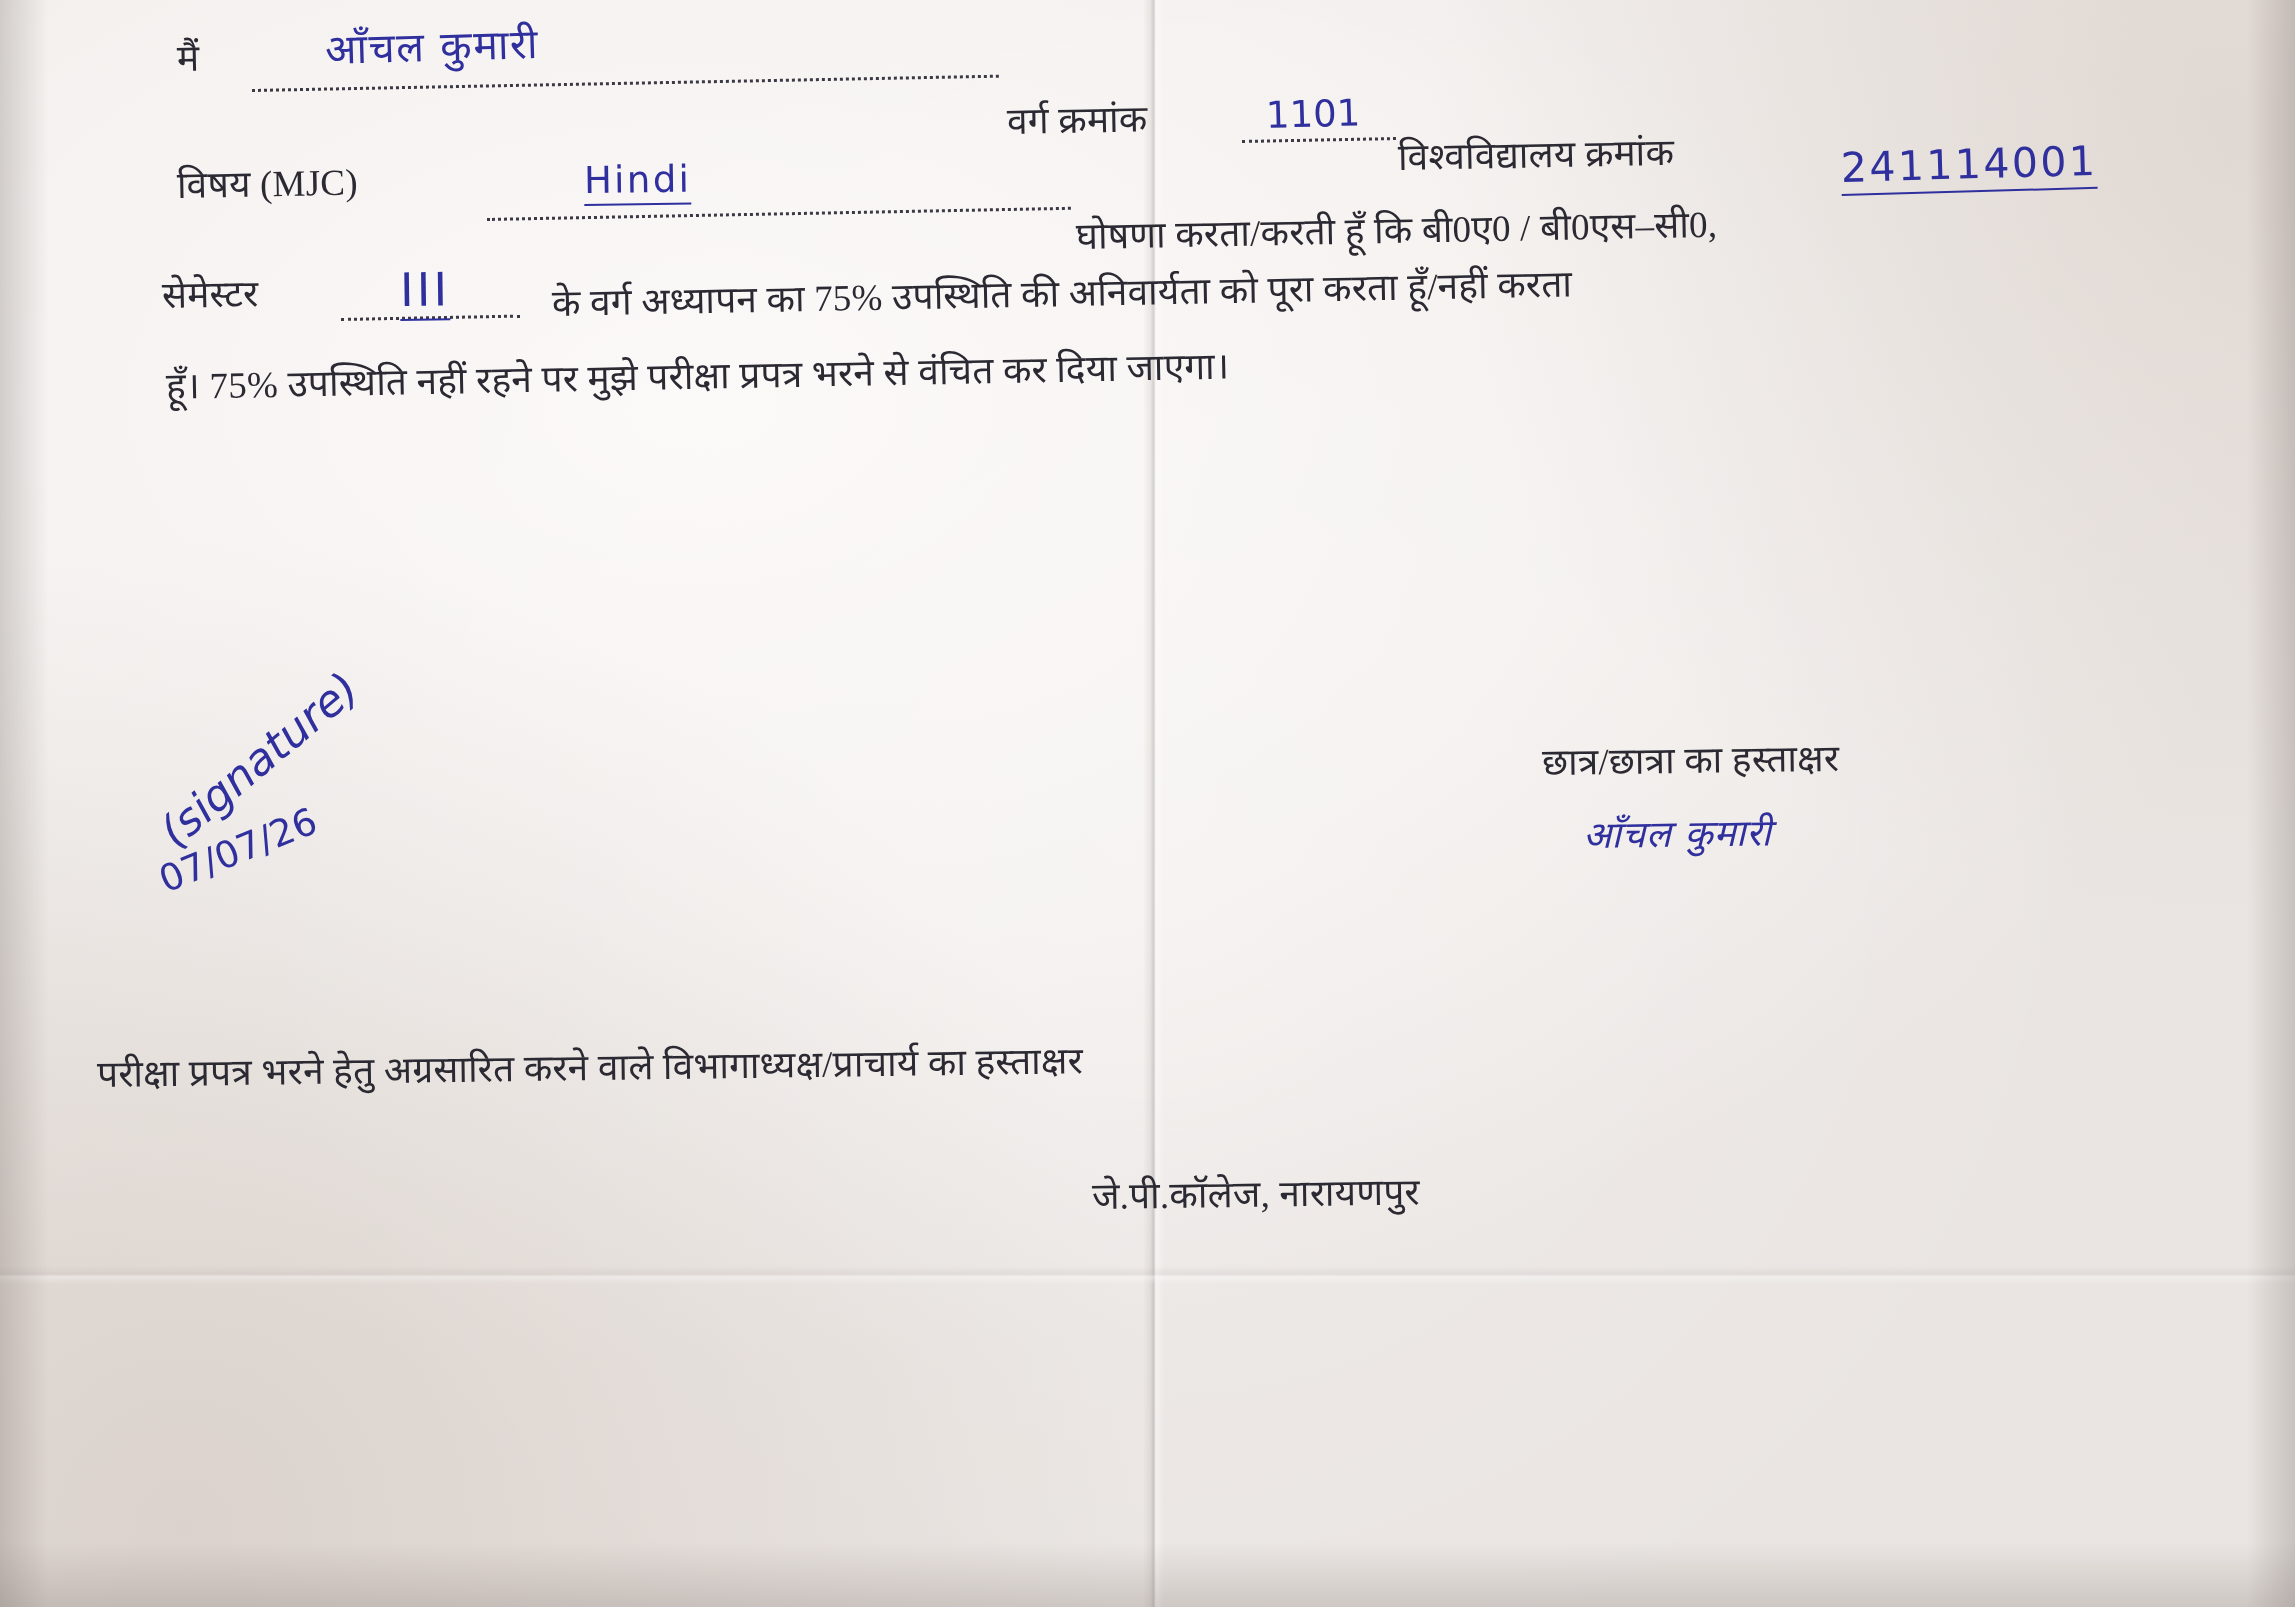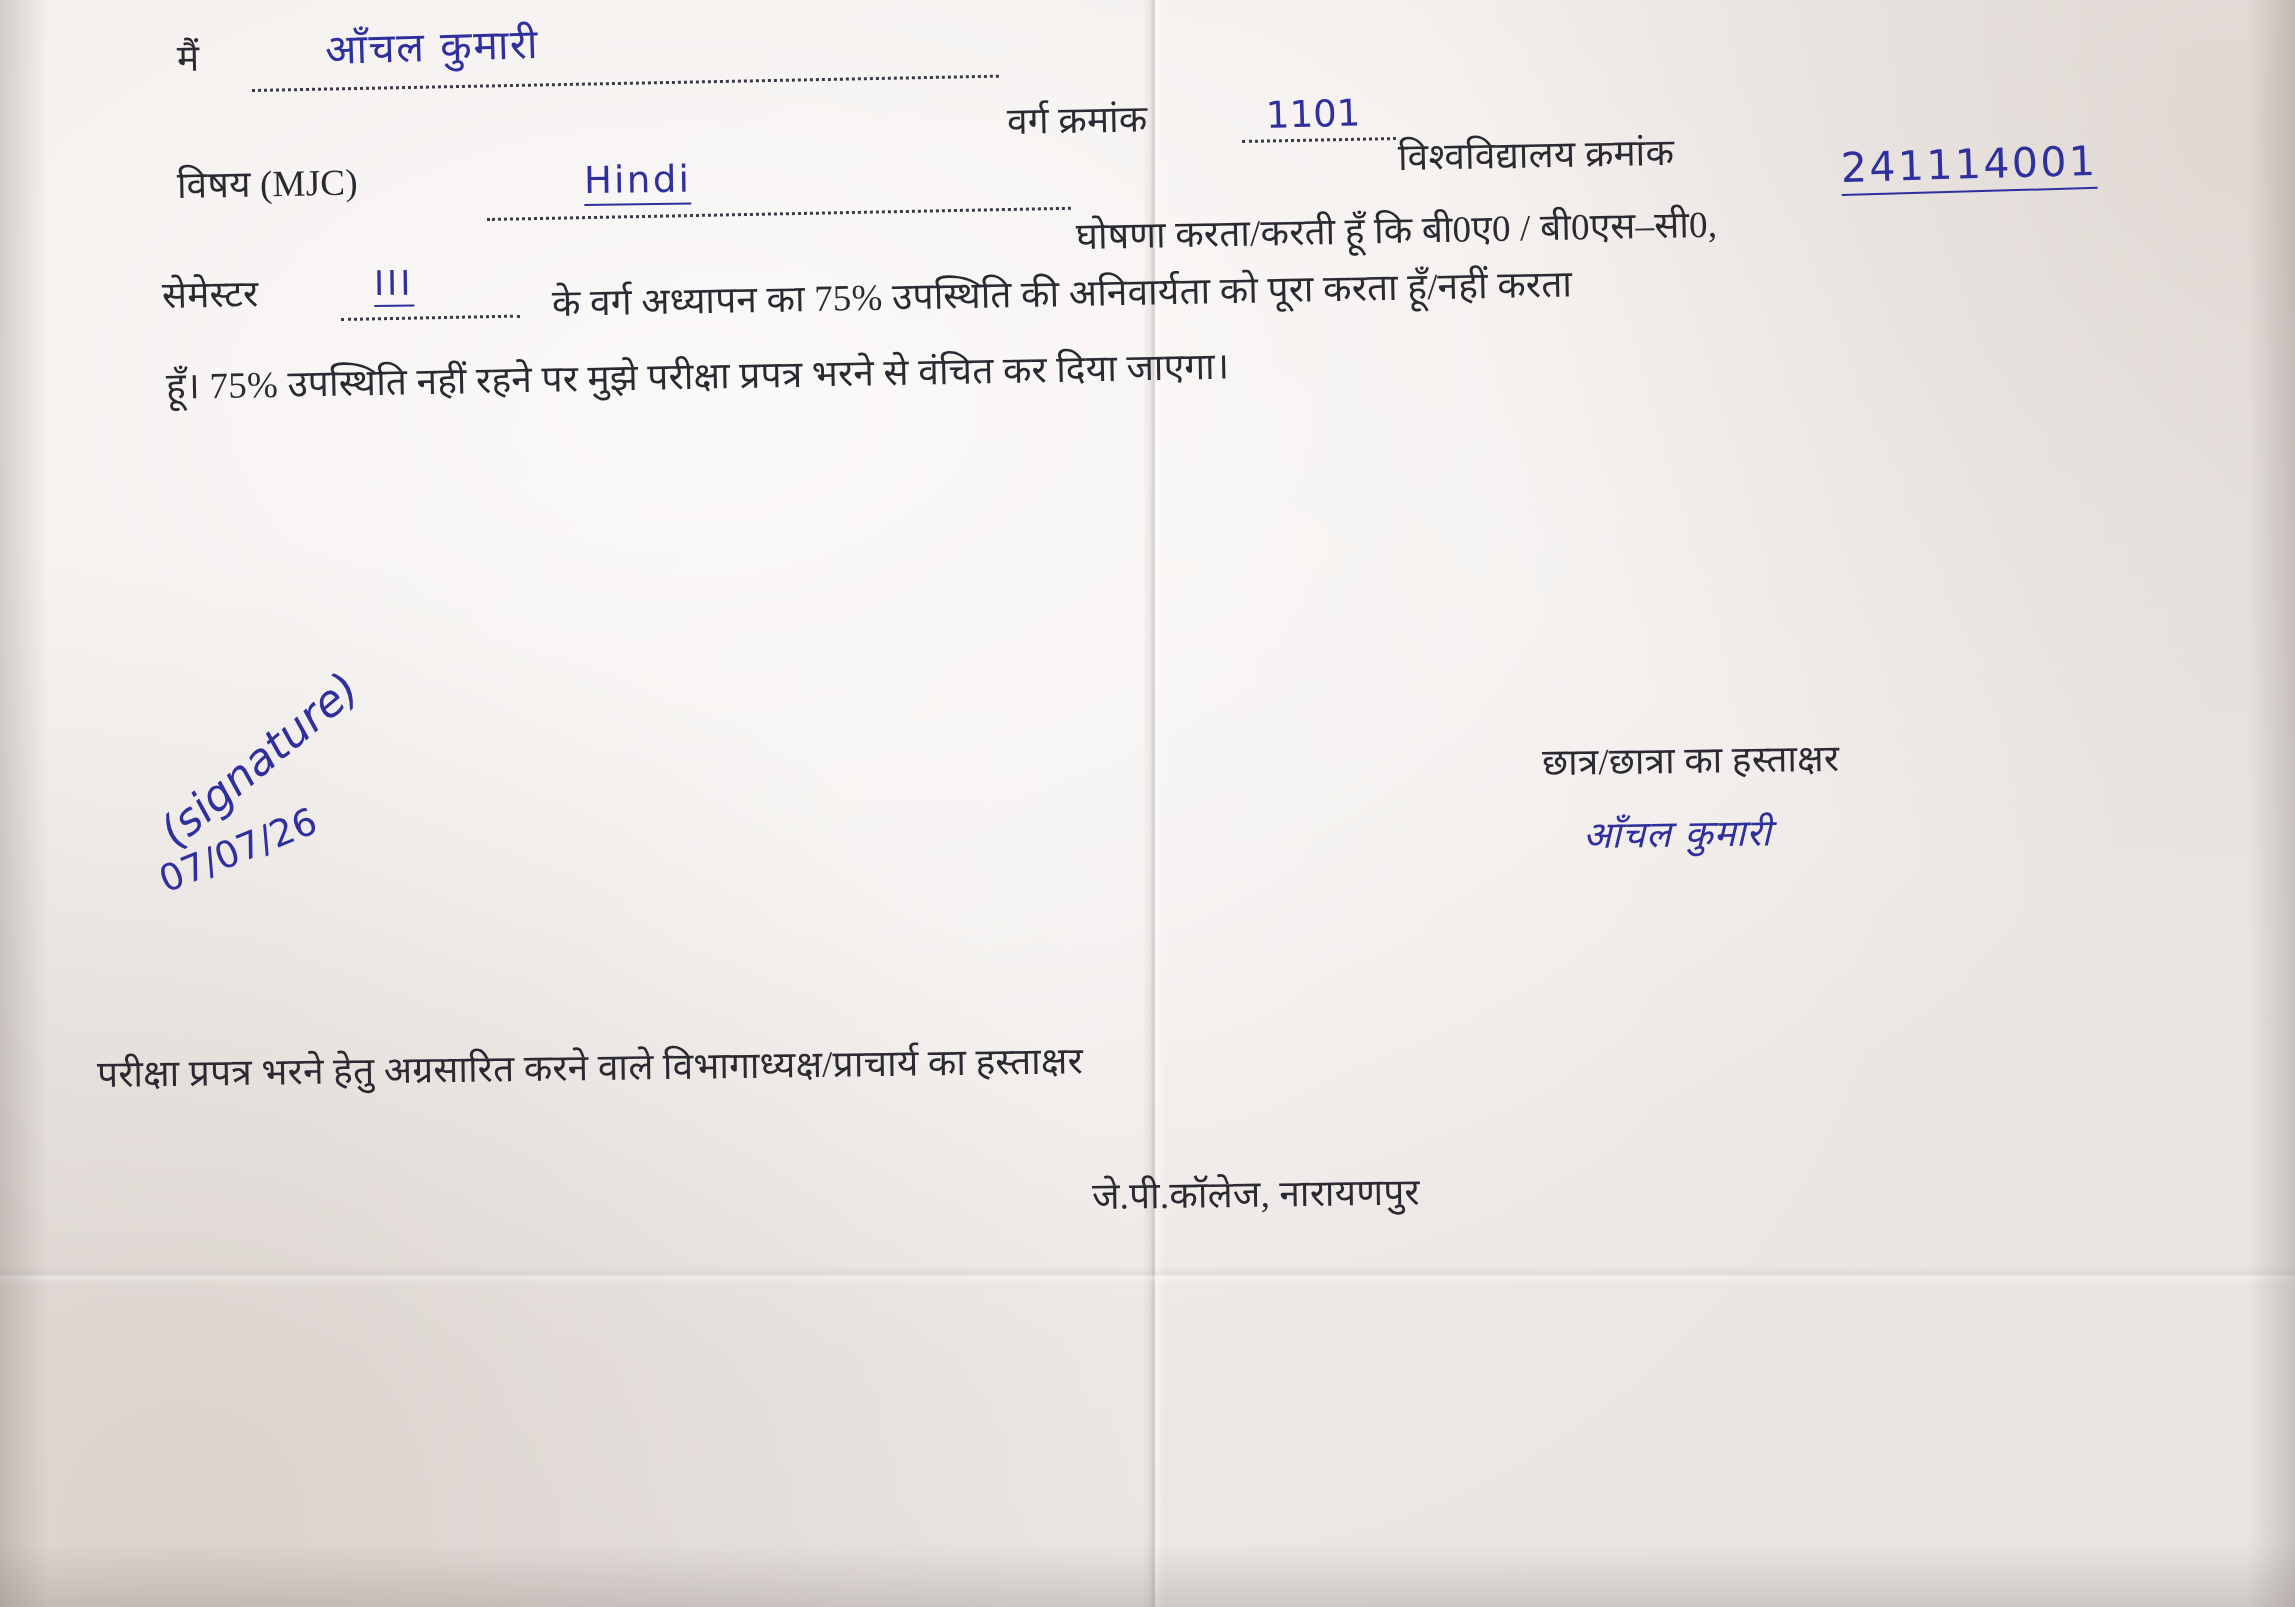--- a/index.html
+++ b/index.html
@@ -147,21 +147,21 @@
   <div class="dots rot-a" style="left:487px; top:218px; width:584px;"></div>
 
   <div class="hand ul rot-c" style="left:584px; top:159px; font-size:37px; letter-spacing:2.4px;">Hindi</div>
 
   <div class="printed big rot-a" style="left:1076px; top:209px;">घोषणा  करता/करती  हूँ  कि   बी0ए0 / बी0एस–सी0,</div>
 
   <div class="printed big rot-a" style="left:162px; top:268px;">सेमेस्टर</div>
 
   <div class="dots rot-a" style="left:341px; top:318px; width:179px;"></div>
 
-  <div class="hand ul rot-c" style="left:374px; top:263px; font-size:34px; letter-spacing:3.2px;">III</div>
+  <div class="hand ul rot-c" style="left:400px; top:263px; font-size:46px; letter-spacing:3.2px;">III</div>
 
   <div class="printed big rot-a" style="left:552px; top:276px;">के वर्ग अध्यापन का 75% उपस्थिति की अनिवार्यता को पूरा करता हूँ/नहीं करता</div>
 
   <div class="printed big rot-a" style="left:166px; top:359px;">हूँ।  75% उपस्थिति नहीं रहने पर मुझे परीक्षा प्रपत्र भरने से वंचित कर दिया जाएगा।</div>
 
   <div class="printed big rot-c" style="left:1542px; top:735px;">छात्र/छात्रा का हस्ताक्षर</div>
 
   <div class="sig rot-c" style="left:1583px; top:808px; font-size:37px; letter-spacing:0.8px;">आँचल कुमारी</div>
 
   <div class="sig rot-left-sig" style="left:166px; top:812px; font-size:44px;">(signature)</div>

